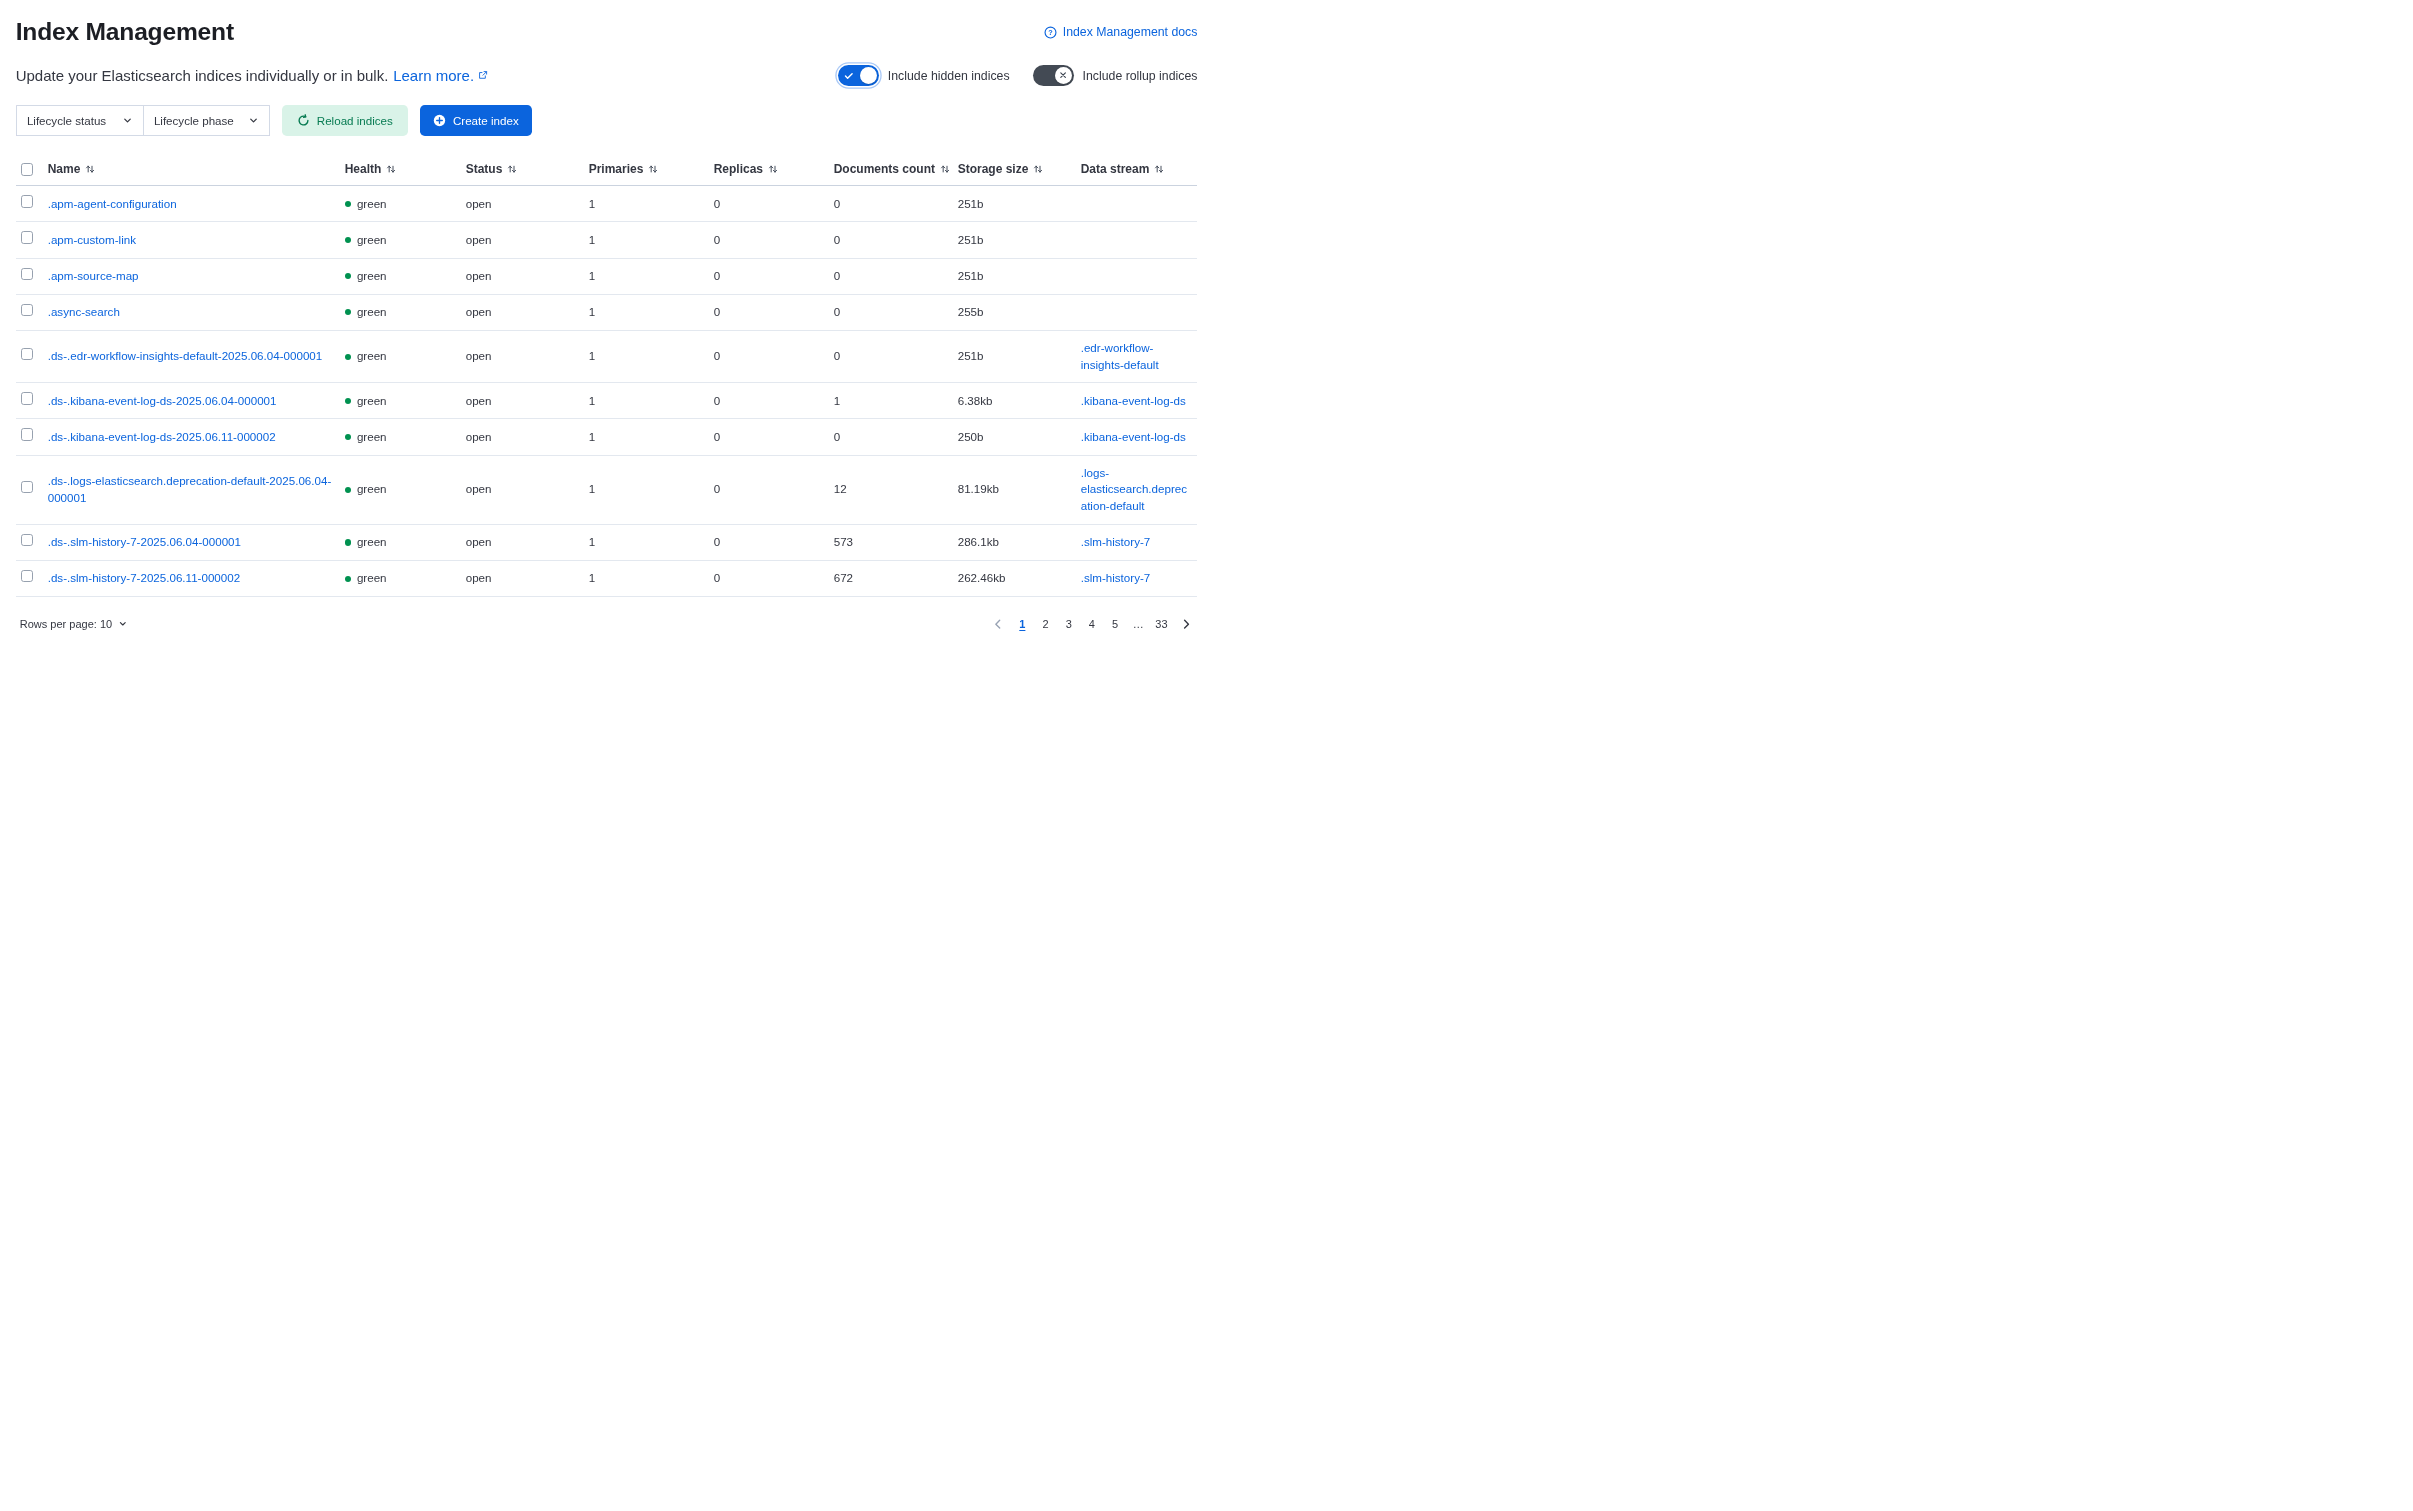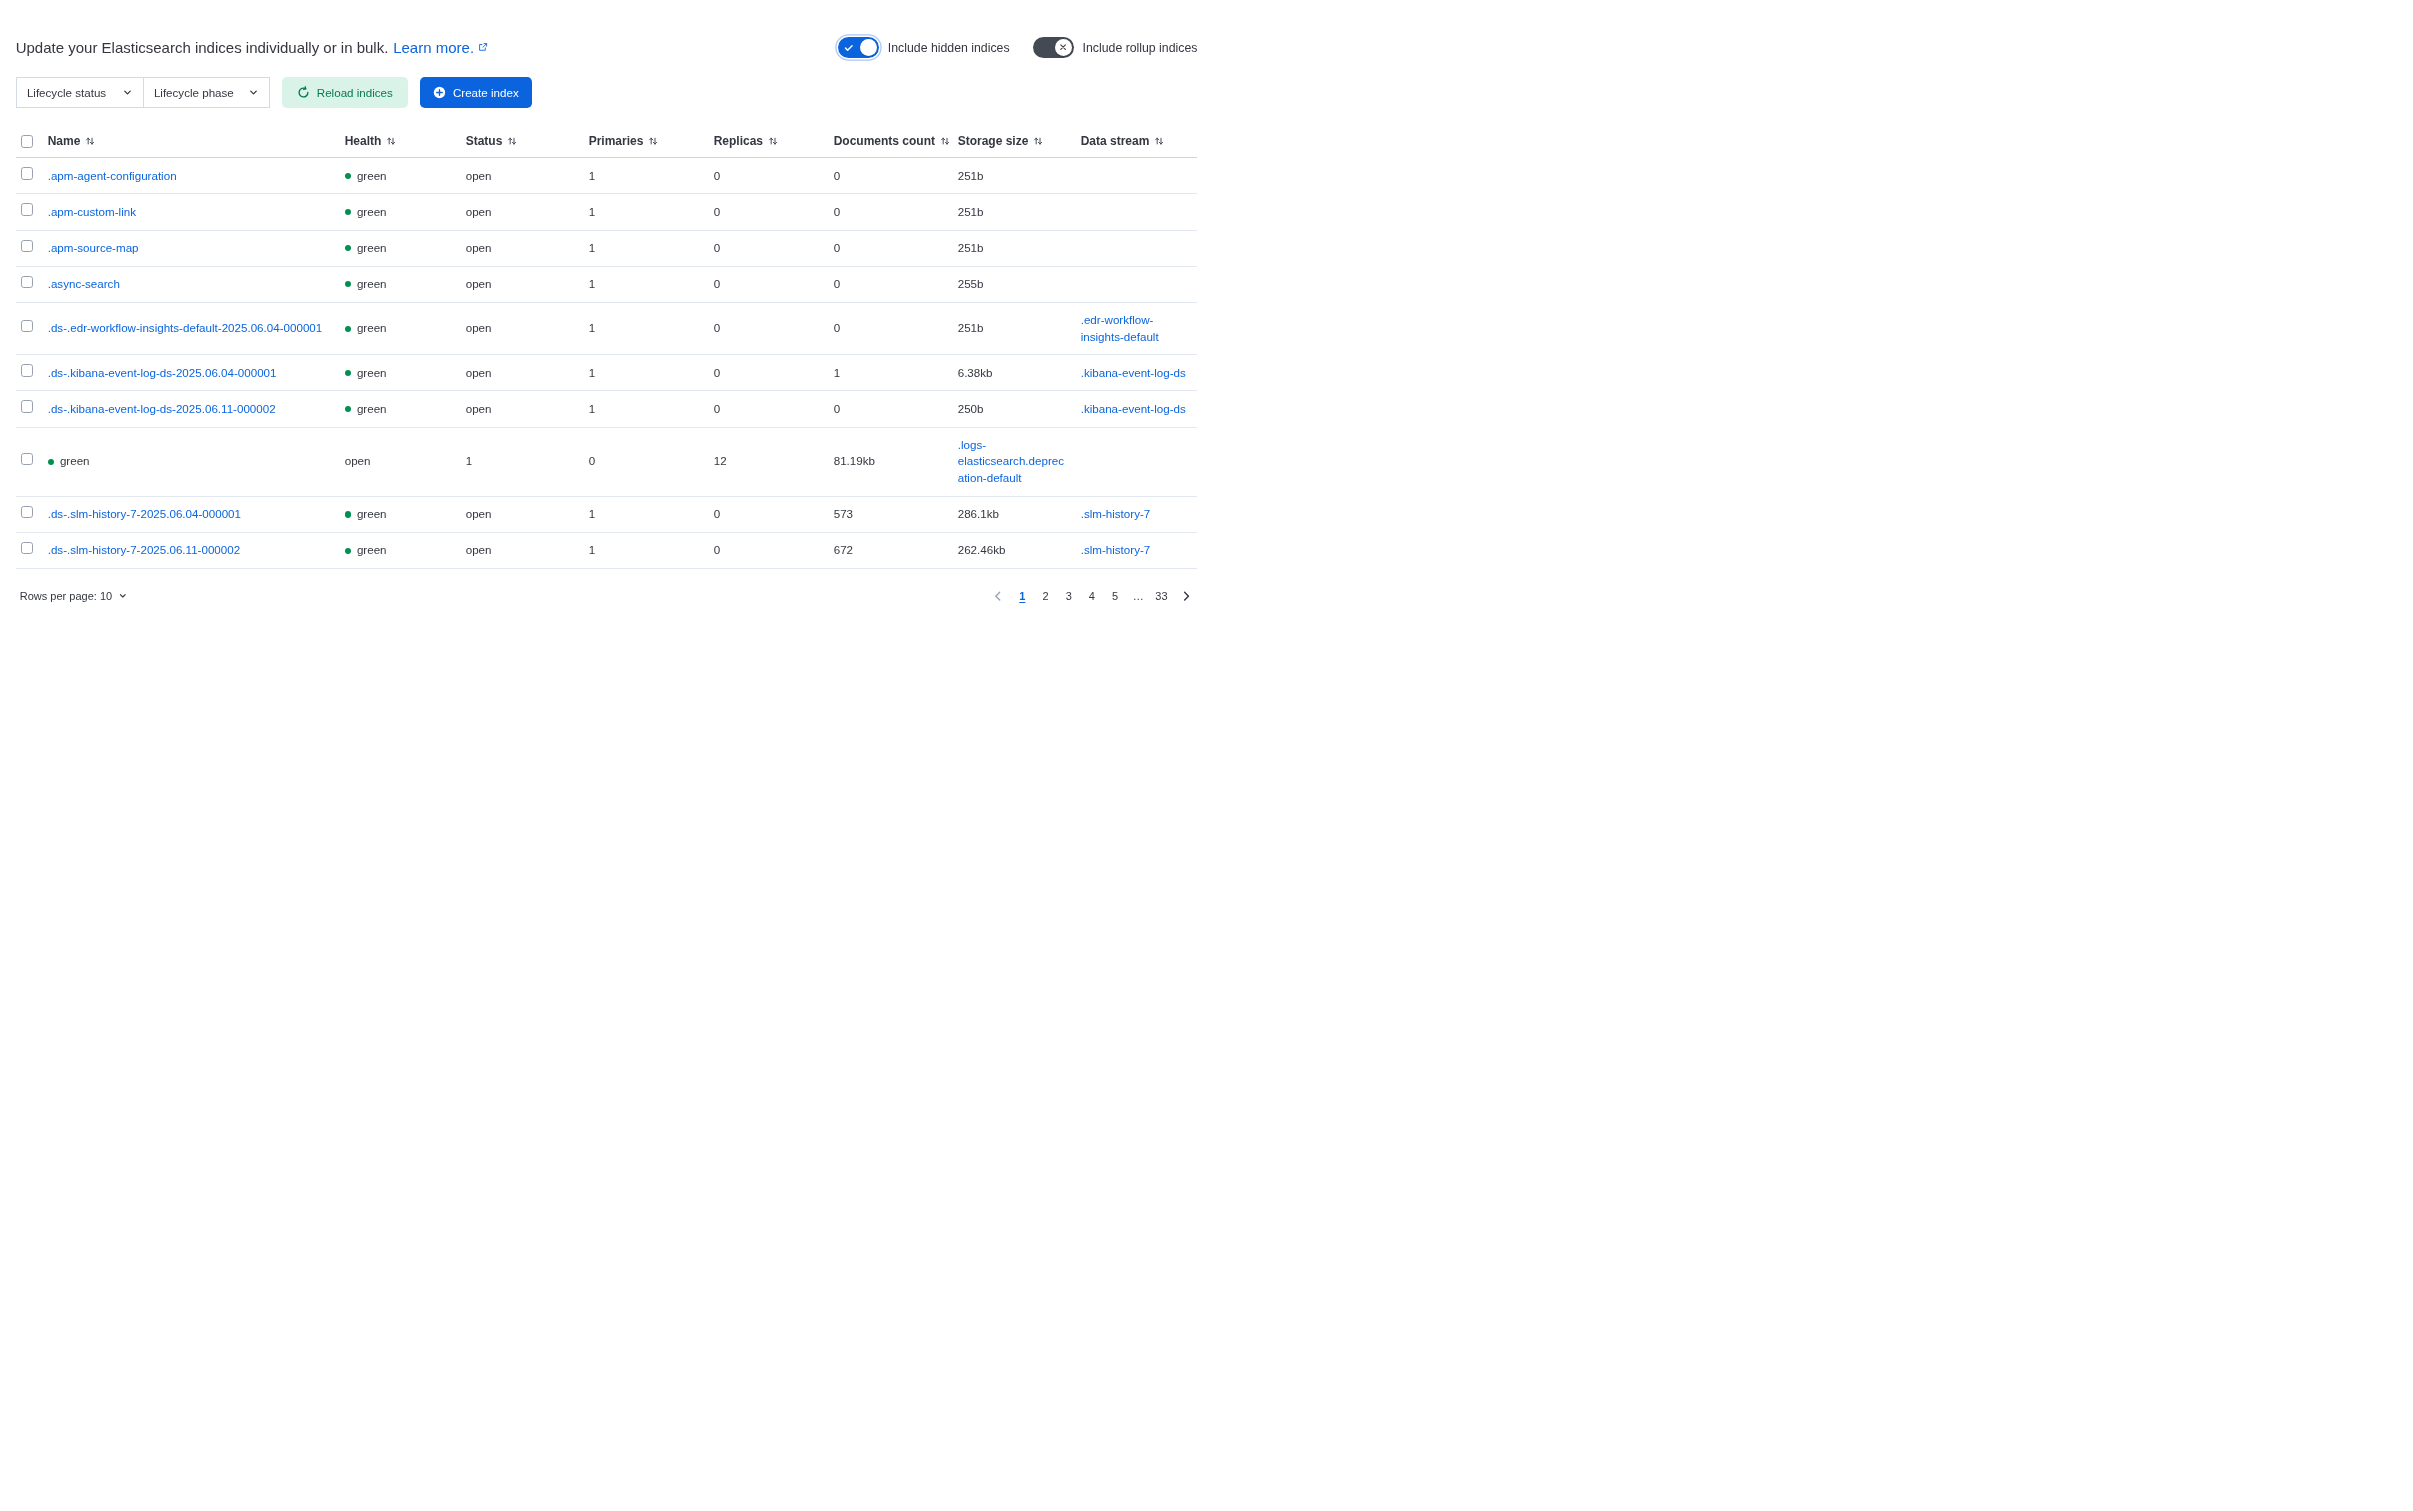--- a/index.html
+++ b/index.html
@@ -119,20 +119,30 @@
   }
   .page-btn.active { color: #0B64DD; font-weight: 700; text-decoration: underline; text-underline-offset: 2px; }
   .page-btn.ellipsis { cursor: default; }
   .pg-arrow { width: 23px; height: 20.5px; display: flex; align-items: center; justify-content: center; }
 </style>
 </head>
 <body>
 
 <div class="page">
 
+  <div class="top-row">
+    <h1 class="page-title">Index Management</h1>
+    <a class="docs-link">
+      <svg width="13" height="13" viewBox="0 0 16 16" fill="none" style="font-size:18px">
+        <circle cx="8" cy="8" r="6.7" stroke="#0B64DD" stroke-width="1.4"></circle>
+        <text x="8" y="11.2" text-anchor="middle" font-size="9" font-weight="700" fill="#0B64DD">?</text>
+      </svg>
+      <span>Index Management docs</span>
+    </a>
+  </div>
 
 
   <div class="intro">
     <p class="intro-text">
       <span>Update your Elasticsearch indices individually or in bulk.</span>
       <a class="learn-more">
         <span>Learn more.</span>
         <svg width="10.2" height="10.2" viewBox="0 0 16 16" fill="none" stroke="#0B64DD" stroke-width="1.4" stroke-linecap="round" stroke-linejoin="round">
           <path d="M9.5 2.5h4v4"></path>
             <path d="M13.2 2.8 7.8 8.2"></path>
@@ -345,20 +355,21 @@
     </div>
     <div class="td cell-status">open</div>
     <div class="td cell-primaries">1</div>
     <div class="td cell-replicas">0</div>
     <div class="td cell-documents">0</div>
     <div class="td cell-storage">250b</div>
     <div class="td cell-stream"><a class="link stream-link">.kibana-event-log-ds</a></div>
   </div>
         <div class="tr">
     <div class="td cell-check"><span class="checkbox"></span></div>
+    <div class="td cell-name"><a class="link name-link">.ds-.logs-elasticsearch.deprecation-default-2025.06.04-000001</a></div>
     <div class="td cell-health">
       <span class="dot"></span>
       <span class="health-label">green</span>
     </div>
     <div class="td cell-status">open</div>
     <div class="td cell-primaries">1</div>
     <div class="td cell-replicas">0</div>
     <div class="td cell-documents">12</div>
     <div class="td cell-storage">81.19kb</div>
     <div class="td cell-stream"><a class="link stream-link">.logs-elasticsearch.deprecation-default</a></div>

